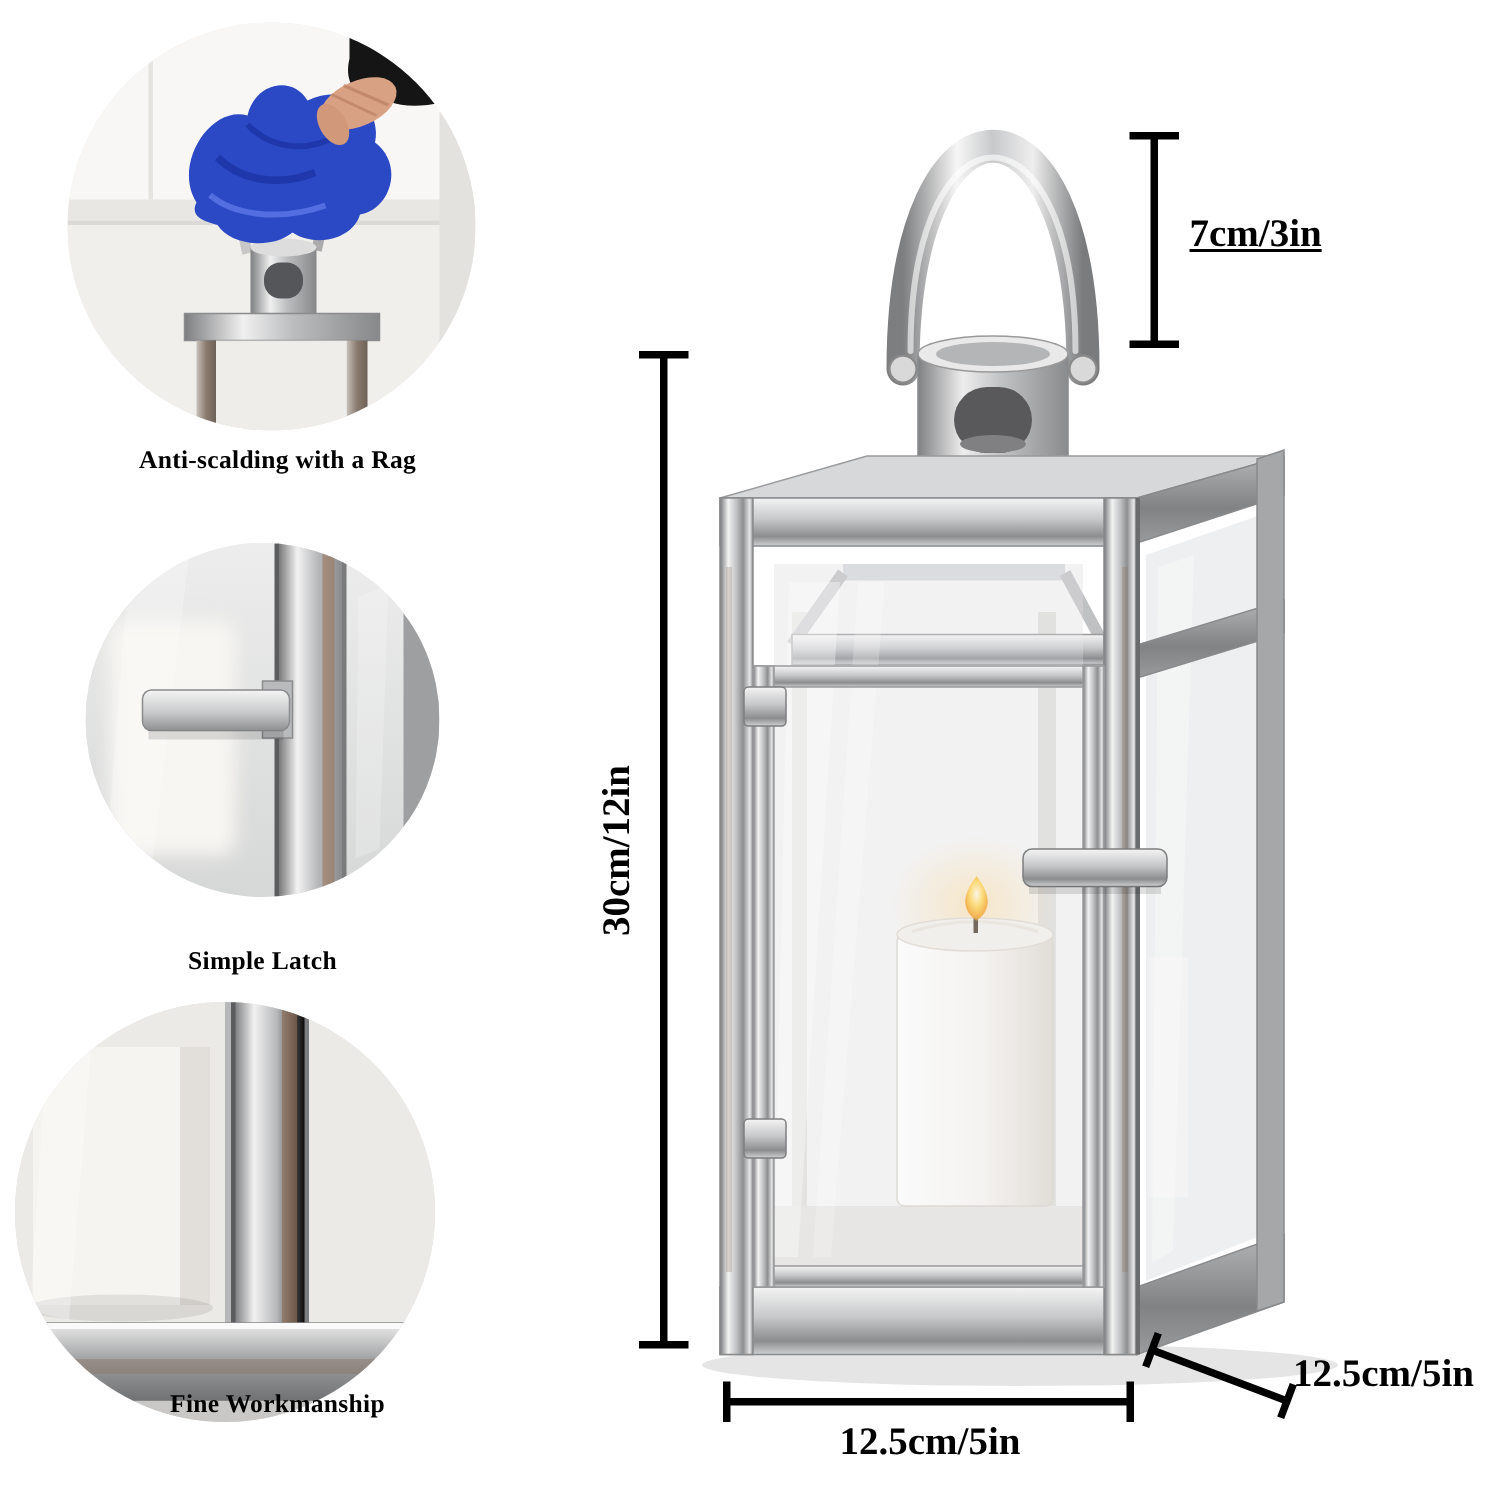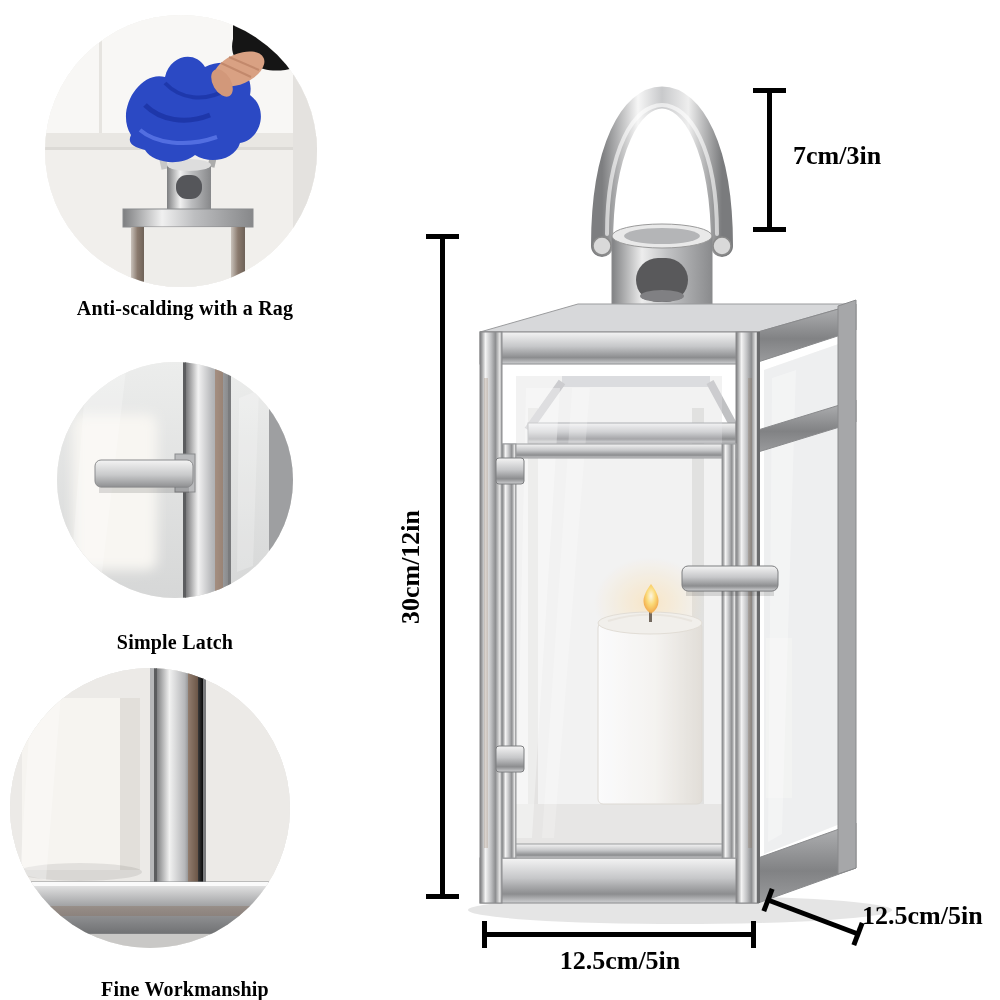--- a/index.html
+++ b/index.html
@@ -4,21 +4,21 @@
 <style>
   html,body{margin:0;padding:0;}
   #stage{
     position:relative;width:1000px;height:1000px;background:#ffffff;
     font-family:"Liberation Serif", serif;overflow:hidden;
   }
   .feature-circle{
     position:absolute;border-radius:50%;overflow:hidden;background:#eeedeb;
   }
   .feature-label{
-    position:absolute;text-align:center;font-weight:700;font-size:20px;color:#000;
+    position:absolute;text-align:center;font-weight:700;font-size:17px;color:#000;
     letter-spacing:.2px;
   }
   .dim-label{
     position:absolute;font-weight:700;font-size:26px;color:#000;white-space:nowrap;
   }
   .dim-label.vertical{
     width:170px;height:32px;text-align:center;
     transform:rotate(-90deg);transform-origin:center center;
   }
   svg{display:block;}
@@ -331,23 +331,23 @@
       <line x1="768" y1="900" x2="858" y2="934"></line>
       <line x1="772.2" y1="888.8" x2="763.8" y2="911.2"></line>
       <line x1="862.2" y1="922.8" x2="853.8" y2="945.2"></line>
     </g>
   </svg>
 
   <div class="feature-label label-layer" style="left:25px;top:297px;width:320px;position:absolute;">Anti-scalding with a Rag</div>
 
   <div class="feature-label label-layer" style="left:15px;top:631px;width:320px;position:absolute;text-align:center;">Simple Latch</div>
 
-  <div class="feature-label label-layer" style="left:25px;top:978px;width:320px;position:absolute;">Fine Workmanship</div>
-
-  <div class="dim-label label-layer" style="left:793px;top:141px;">7cm/3in</div>
+  <div class="feature-label label-layer" style="left:25px;top:926px;width:320px;position:absolute;">Fine Workmanship</div>
+
+  <div class="dim-label label-layer" style="left:793px;top:141px;text-decoration:underline;">7cm/3in</div>
 
   <div class="dim-label vertical label-layer" style="left:327px;top:551px;">30cm/12in</div>
 
   <div class="dim-label label-layer" style="left:490px;top:946px;width:260px;text-align:center;">12.5cm/5in</div>
 
   <div class="dim-label label-layer" style="left:862px;top:901px;">12.5cm/5in</div>
 
 </div>
 
 </body></html>

